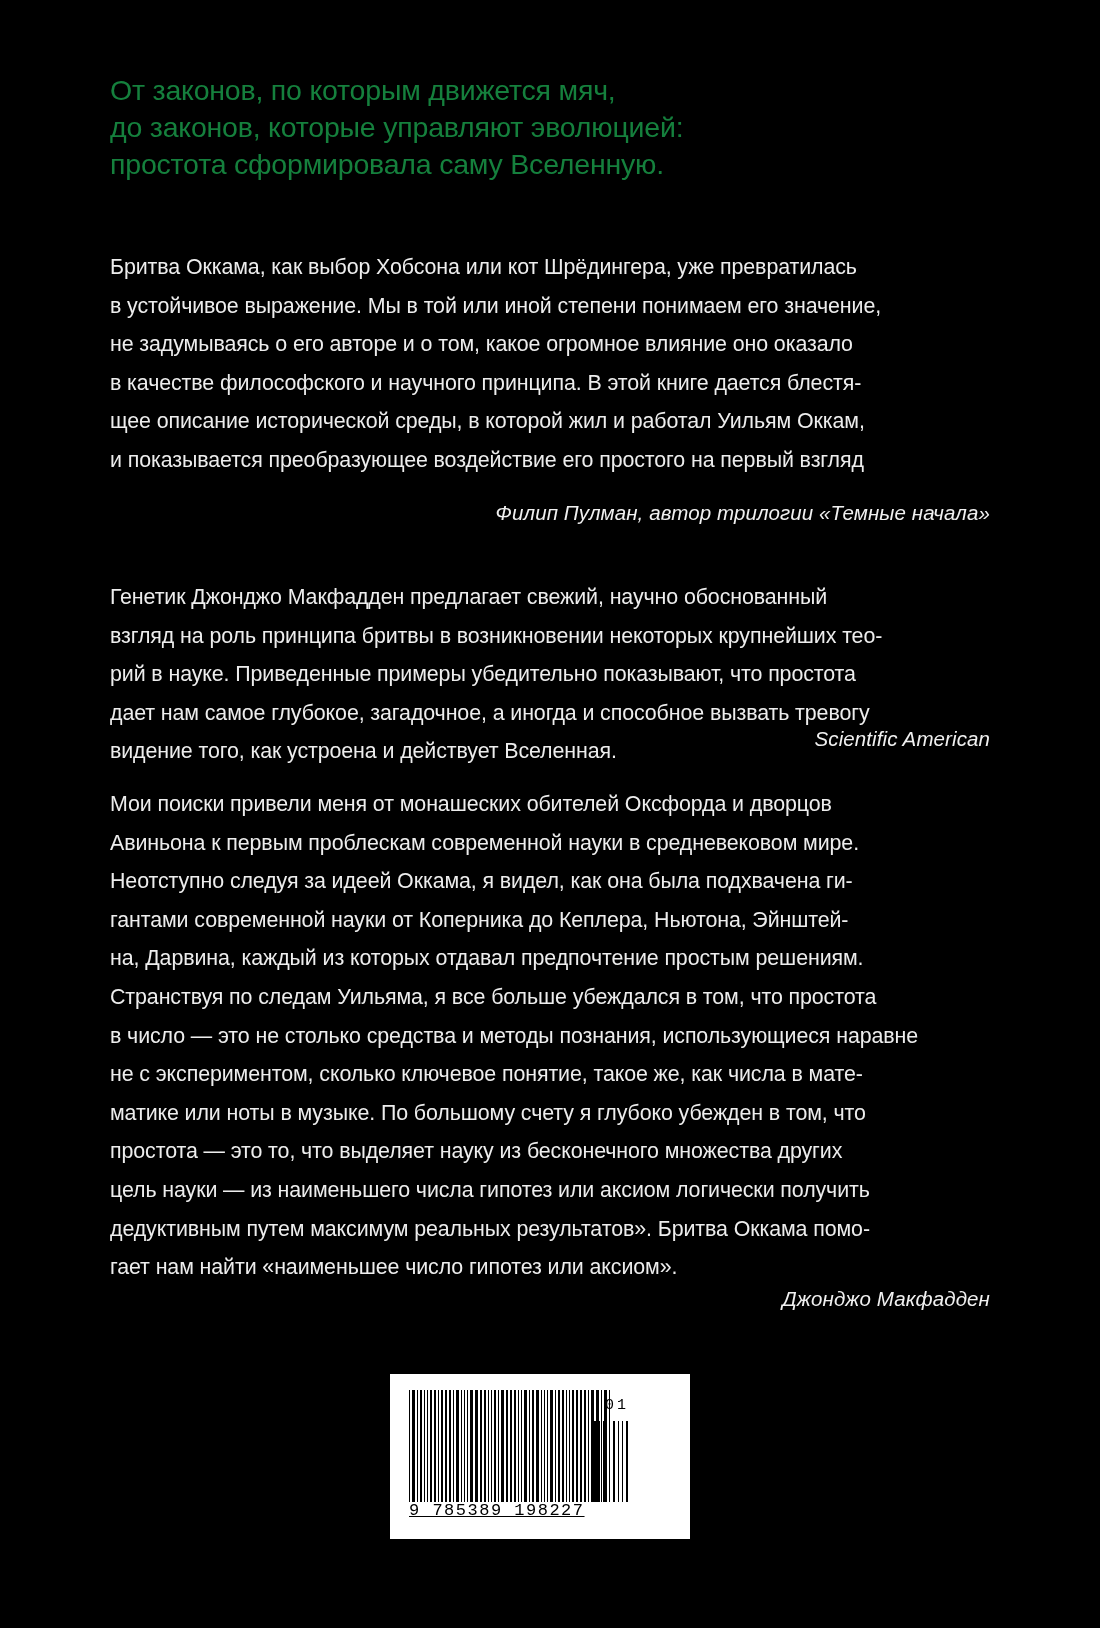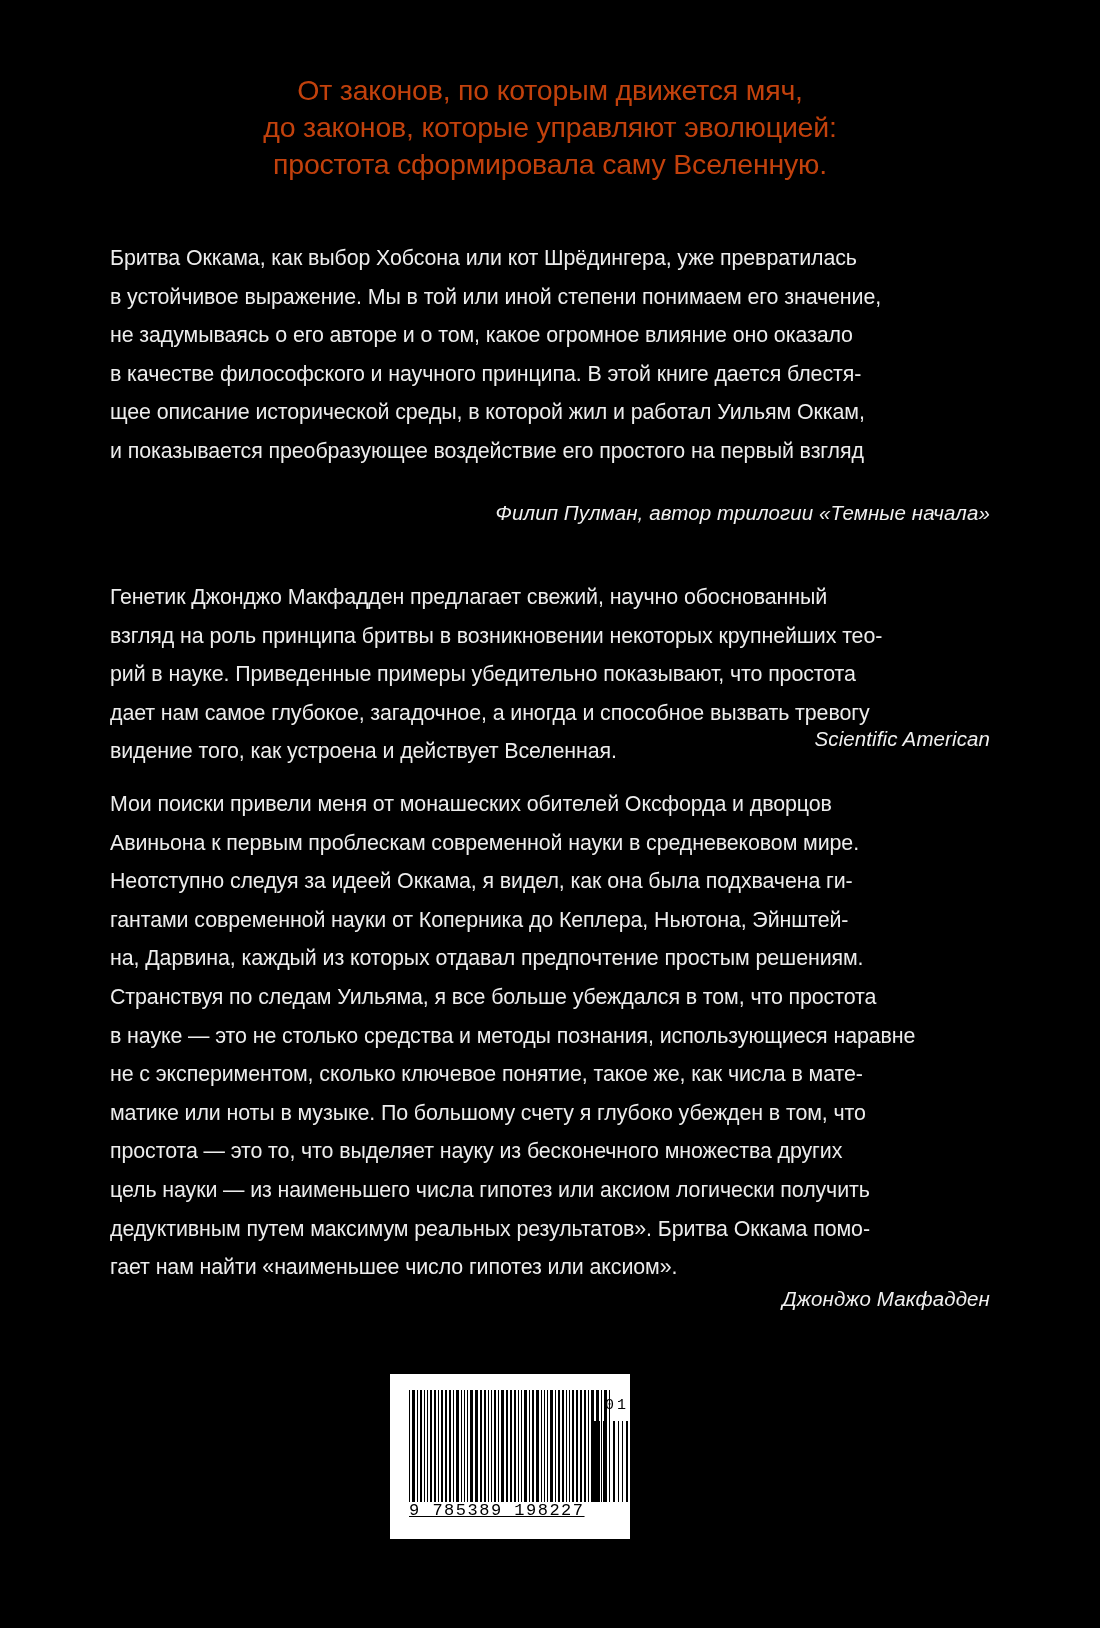--- a/index.html
+++ b/index.html
@@ -24,26 +24,26 @@
     background: #000000;
     box-sizing: border-box;
   }
 
   
   .headline {
     position: absolute;
     left: 110px;
     top: 72px;
     width: 880px;
-    text-align: center;
+    text-align: left;
     font-size: 28.5px;
     line-height: 37px;
     font-weight: 400;
     letter-spacing: -0.2px;
-    color: #c2410c;
+    color: #15803d;
   }
   .headline .hl-line { display: block; white-space: nowrap; }
 
   
   .block {
     position: absolute;
     left: 110px;
     width: 880px;
   }
   .para {
@@ -61,33 +61,33 @@
 
   .attrib {
     font-style: italic;
     font-size: 20.5px;
     line-height: 30px;
     text-align: right;
     color: #f0f0f0;
     letter-spacing: 0.1px;
   }
 
-  .blk1 { top: 239px; }
+  .blk1 { top: 248px; }
   .blk1-attrib { top: 498px; }
   .blk2 { top: 578px; }
   .blk2-attrib { top: 724px; }
   .blk3 { top: 785px; }
   .blk3-attrib { top: 1284px; }
 
   
   .barcode-wrap {
     position: absolute;
     left: 390px;
     top: 1374px;
-    width: 240px;
+    width: 300px;
     height: 165px;
     background: #ffffff;
     padding: 0;
     box-sizing: border-box;
   }
   .bc-inner {
     position: absolute;
     left: 19px;
     top: 16px;
     width: 222px;
@@ -175,21 +175,21 @@
   </div>
   <div class="block blk2-attrib attrib">Scientific American</div>
 
   <div class="block blk3 para">
     <span class="ln">Мои поиски привели меня от монашеских обителей Оксфорда и дворцов</span>
     <span class="ln">Авиньона к первым проблескам современной науки в средневековом мире.</span>
     <span class="ln">Неотступно следуя за идеей Оккама, я видел, как она была подхвачена ги-</span>
     <span class="ln">гантами современной науки от Коперника до Кеплера, Ньютона, Эйнштей-</span>
     <span class="ln">на, Дарвина, каждый из которых отдавал предпочтение простым решениям.</span>
     <span class="ln">Странствуя по следам Уильяма, я все больше убеждался в том, что простота</span>
-    <span class="ln">в науке — это не столько средства и методы познания, использующиеся наравне</span>
+    <span class="ln">в число — это не столько средства и методы познания, использующиеся наравне</span>
     <span class="ln">не с экспериментом, сколько ключевое понятие, такое же, как числа в мате-</span>
     <span class="ln">матике или ноты в музыке. По большому счету я глубоко убежден в том, что</span>
     <span class="ln">простота — это то, что выделяет науку из бесконечного множества других</span>
     <span class="ln">цель науки — из наименьшего числа гипотез или аксиом логически получить</span>
     <span class="ln">дедуктивным путем максимум реальных результатов». Бритва Оккама помо-</span>
     <span class="ln">гает нам найти «наименьшее число гипотез или аксиом».</span>
   </div>
   <div class="block blk3-attrib attrib">Джонджо Макфадден</div>
 
   <div class="barcode-wrap">

